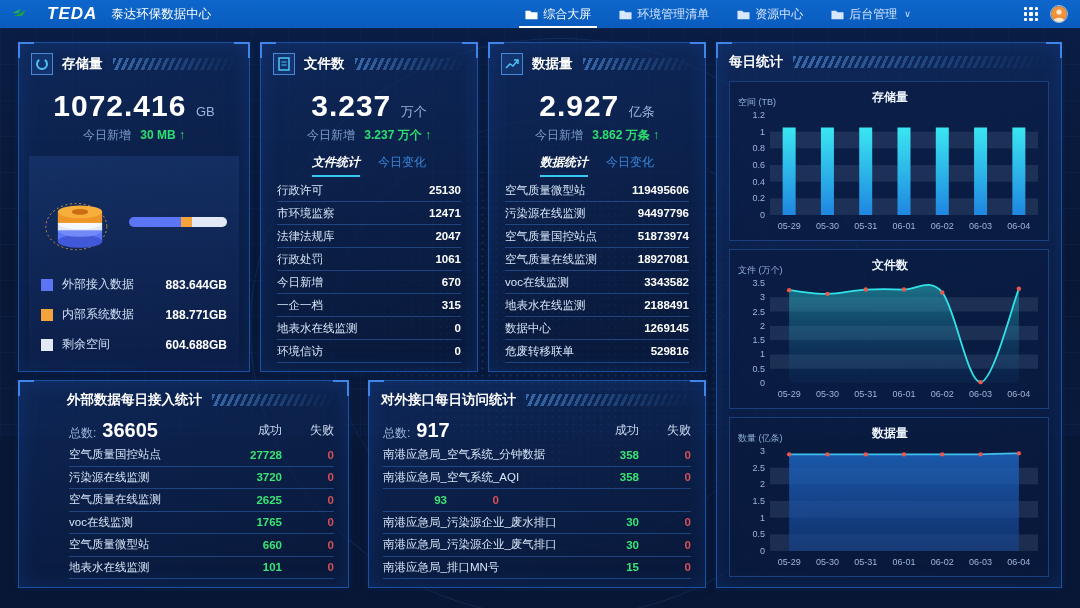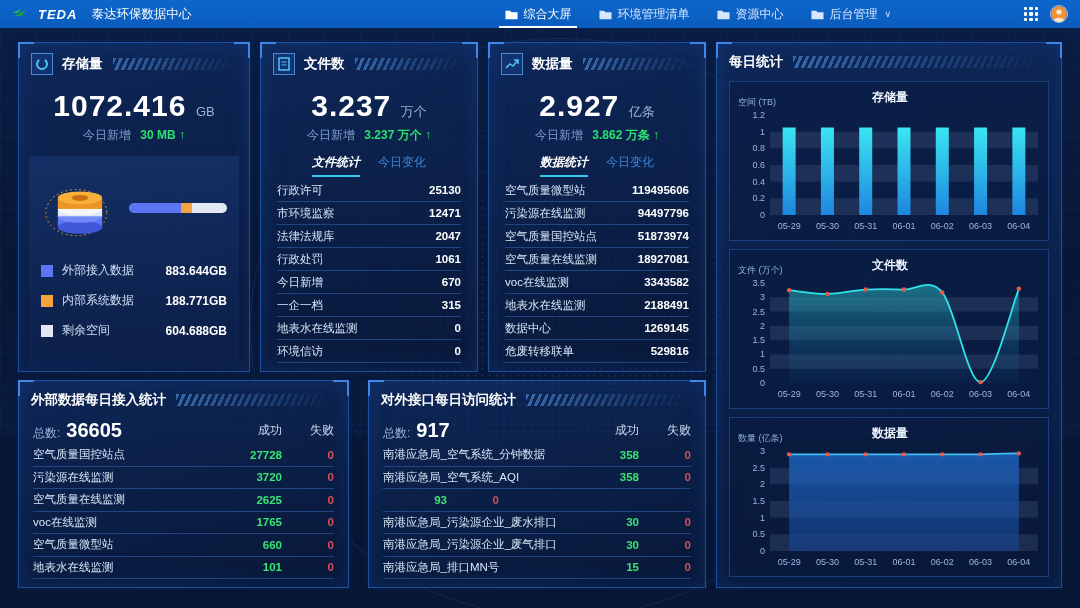--- a/index.html
+++ b/index.html
@@ -2,21 +2,21 @@
 <html><head>
 <meta charset="utf-8">
 <style>
   * { margin:0; padding:0; box-sizing:border-box; }
   html,body { width:1080px; height:608px; overflow:hidden; }
   body { font-family:"Liberation Sans","DejaVu Sans",sans-serif; background:#081735; color:#e8f1ff; position:relative; }
 
   
   #topnav { position:absolute; left:0; top:0; width:1080px; height:28px; background:linear-gradient(180deg,#0d66cc,#0a5cbe); display:flex; align-items:center; padding:0 12px; z-index:30; }
   .logo-wrap { display:flex; align-items:center; gap:6px; }
-  .logo-text { font-weight:bold; font-style:italic; font-size:13px; letter-spacing:1px; color:#ffffff; }
+  .logo-text { font-weight:bold; font-style:italic; font-size:17px; letter-spacing:1px; color:#ffffff;margin-left:9px; }
   .app-title { font-size:12.5px; color:#ffffff; margin-left:8px; }
   #nav-items { display:flex; align-items:flex-end; margin-left:300px; height:28px; }
   .nav-item { display:flex; align-items:center; gap:5px; height:28px; padding:0 14px; font-size:12px; color:#d7e7ff; cursor:pointer; position:relative; }
   .nav-item.active { color:#ffffff; }
   .nav-item.active::after { content:""; position:absolute; left:8px; right:8px; bottom:0; height:2px; background:#ffffff; }
   .nav-item .folder { width:13px; height:11px; }
   .caret { font-size:9px; margin-left:2px; color:#cfe3ff; }
   #nav-right { margin-left:auto; display:flex; align-items:center; gap:12px; }
   .grid-icon { width:14px; height:14px; display:grid; grid-template-columns:repeat(3,1fr); gap:2px; cursor:pointer; }
   .grid-icon i { background:#fff; border-radius:1px; }
@@ -39,41 +39,41 @@
   
   .card { position:absolute; border:1px solid #1c4f9c; background:linear-gradient(165deg,rgba(17,46,102,.62),rgba(8,24,58,.72));
     box-shadow:inset 0 0 22px rgba(32,96,200,.22), 0 0 6px rgba(10,40,100,.5); z-index:5; }
   .card::before { content:""; position:absolute; left:-1px; top:-1px; width:14px; height:14px; border-left:2px solid #3f86e8; border-top:2px solid #3f86e8; }
   .card::after { content:""; position:absolute; right:-1px; top:-1px; width:14px; height:14px; border-right:2px solid #3f86e8; border-top:2px solid #3f86e8; }
 
   #card-storage { left:18px; top:14px;  width:232px; height:330px; }
   #card-files   { left:260px; top:14px; width:218px; height:330px; }
   #card-data    { left:488px; top:14px; width:218px; height:330px; }
   #panel-daily  { left:716px; top:14px; width:346px; height:546px; }
-  #card-ext     { left:18px; top:352px; width:331px; height:208px; }
+  #card-ext     { left:18px; top:352px; width:331px; height:208px;padding-left:36px; }
   #card-api     { left:368px; top:352px; width:338px; height:208px; }
 
   .card-header { display:flex; align-items:center; padding:10px 12px 6px 12px; }
   .hdr-icon { width:22px; height:22px; border:1px solid rgba(92,164,244,.75); background:rgba(28,76,156,.35);
     display:flex; align-items:center; justify-content:center; margin-right:9px; }
   .card-title { font-size:13.5px; font-weight:bold; color:#ffffff; white-space:nowrap; }
   .hatch { flex:1; height:12px; margin-left:10px;
     background:repeating-linear-gradient(115deg,rgba(90,160,240,.55) 0 3px,transparent 3px 6px);
     -webkit-mask-image:linear-gradient(to right,#000,transparent);
     mask-image:linear-gradient(to right,#000,transparent); }
 
   .big-row { text-align:center; margin-top:8px; }
   .big-val { font-size:30px; font-weight:bold; color:#ffffff; letter-spacing:1px; }
   .big-unit { font-size:13px; color:#9db4d8; margin-left:5px; }
   .delta-row { text-align:center; margin-top:4px; font-size:12px; }
   .delta-label { color:#7d9cc9; margin-right:6px; }
   .delta-val { color:#2be06e; font-weight:bold; }
 
   
-  .storage-panel { margin:12px 10px 0 10px; height:212px; padding:14px 12px;
+  .storage-panel { margin:12px 10px 0 10px; height:212px; padding:28px 12px;
     background:linear-gradient(180deg,rgba(38,76,150,.32),rgba(16,38,92,.38)); }
   .cyl-row { display:flex; align-items:center; gap:10px; margin-top:2px; }
   .stack-bar { flex:1; height:10px; border-radius:5px; overflow:hidden; display:flex; background:rgba(255,255,255,.08); }
   .stack-bar span { height:100%; }
   .legend { margin-top:18px; }
   .legend-row { display:flex; align-items:center; margin-top:13px; font-size:12px; }
   .legend-row:first-child { margin-top:0; }
   .legend-sq { width:12px; height:12px; margin-right:9px; flex:none; }
   .legend-label { color:#cfe0f5; flex:1; }
   .legend-val { color:#ffffff; font-weight:bold; }

